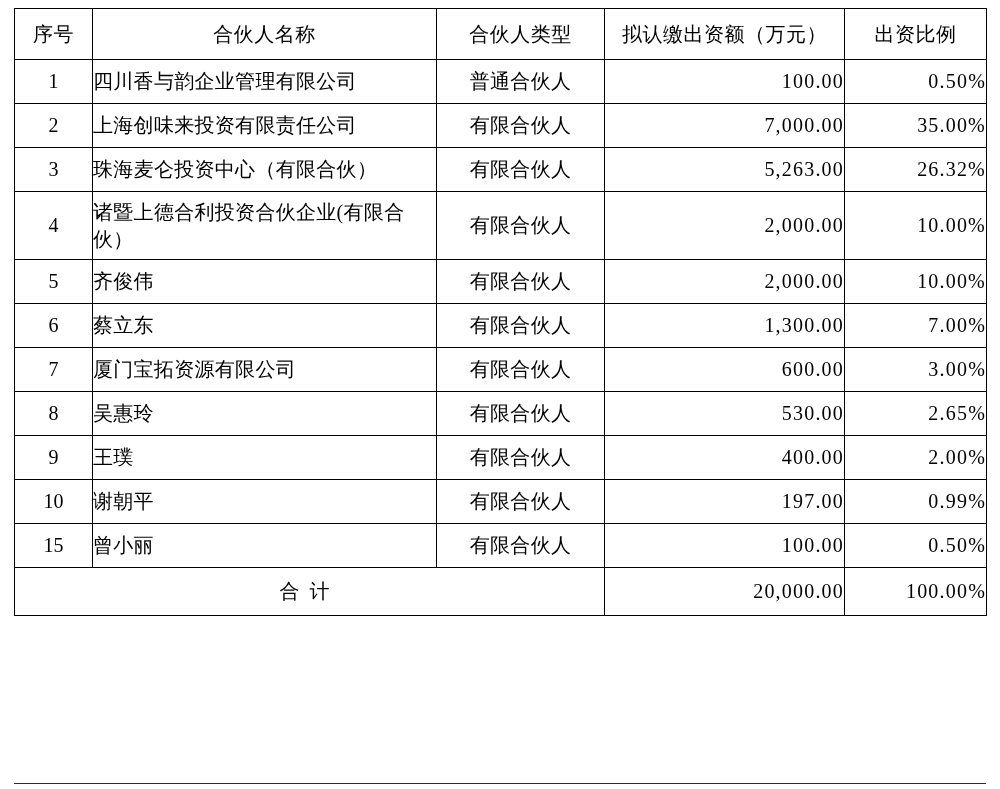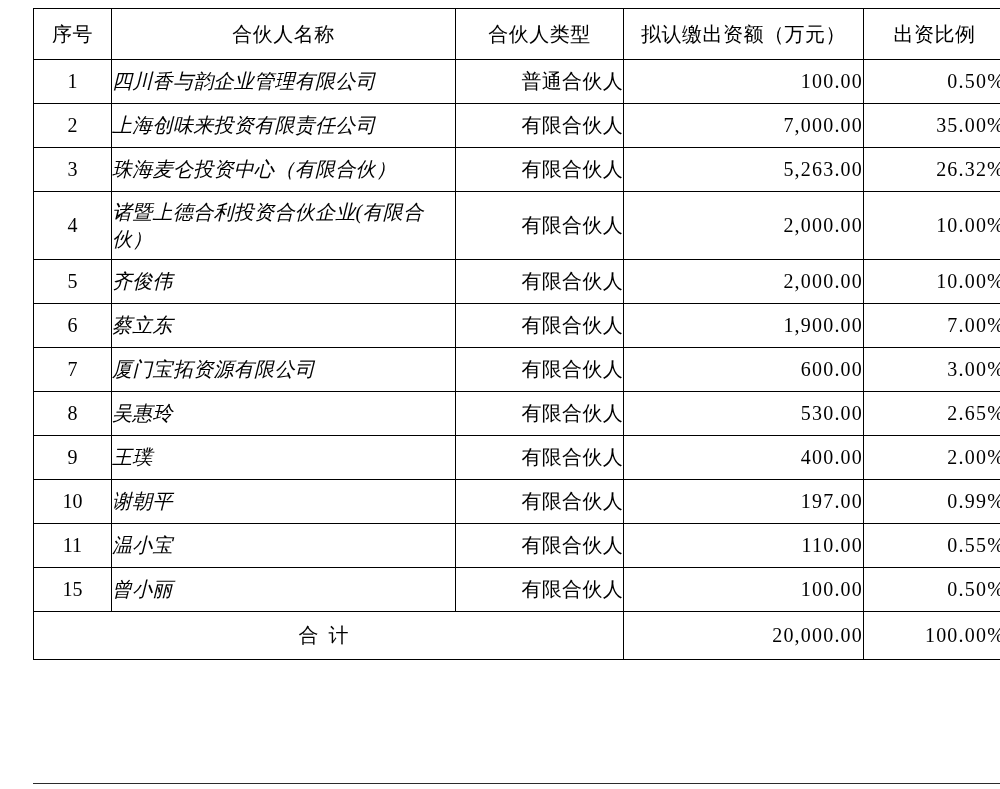--- a/index.html
+++ b/index.html
@@ -13,21 +13,20 @@
     font-family: "Liberation Serif", "DejaVu Serif", serif;
     color: #000000;
     overflow: hidden;
   }
   .page {
     position: relative;
     width: 895px;
     height: 789px;
     box-sizing: border-box;
     padding: 8px 7px 0 14px;
-    margin-left: 19px;
   }
   table.partner-table {
     border-collapse: collapse;
     width: 972px;
     table-layout: fixed;
   }
   table.partner-table col.c-idx    { width: 78px; }
   table.partner-table col.c-name   { width: 344px; }
   table.partner-table col.c-type   { width: 168px; }
   table.partner-table col.c-amount { width: 240px; }
@@ -50,27 +49,26 @@
   tbody tr { height: 44px; }
   td.idx {
     text-align: center;
     font-family: "Liberation Serif", "DejaVu Serif", serif;
     font-size: 19px;
   }
   td.name {
     text-align: left;
     padding: 2px 8px 2px 12px;
     letter-spacing: 0.3px;
-    font-style: italic;
   }
   td.name.two-line {
     line-height: 1.35;
   }
   td.type {
-    text-align: right;
+    text-align: center;
     letter-spacing: 0.3px;
   }
   td.amount {
     text-align: right;
     padding-right: 12px;
     font-size: 19px;
     letter-spacing: 1.2px;
   }
   td.ratio {
     text-align: right;
@@ -167,21 +165,21 @@
         <td class="name">齐俊伟</td>
         <td class="type">有限合伙人</td>
         <td class="amount">2,000.00</td>
         <td class="ratio">10.00%</td>
       </tr>
 
       <tr>
         <td class="idx">6</td>
         <td class="name">蔡立东</td>
         <td class="type">有限合伙人</td>
-        <td class="amount">1,900.00</td>
+        <td class="amount">1,300.00</td>
         <td class="ratio">7.00%</td>
       </tr>
 
       <tr>
         <td class="idx">7</td>
         <td class="name">厦门宝拓资源有限公司</td>
         <td class="type">有限合伙人</td>
         <td class="amount">600.00</td>
         <td class="ratio">3.00%</td>
       </tr>
@@ -203,27 +201,20 @@
       </tr>
 
       <tr>
         <td class="idx">10</td>
         <td class="name">谢朝平</td>
         <td class="type">有限合伙人</td>
         <td class="amount">197.00</td>
         <td class="ratio">0.99%</td>
       </tr>
 
-      <tr>
-        <td class="idx">11</td>
-        <td class="name">温小宝</td>
-        <td class="type">有限合伙人</td>
-        <td class="amount">110.00</td>
-        <td class="ratio">0.55%</td>
-      </tr>
 
 
 
       <tr>
         <td class="idx">15</td>
         <td class="name">曾小丽</td>
         <td class="type">有限合伙人</td>
         <td class="amount">100.00</td>
         <td class="ratio">0.50%</td>
       </tr>

